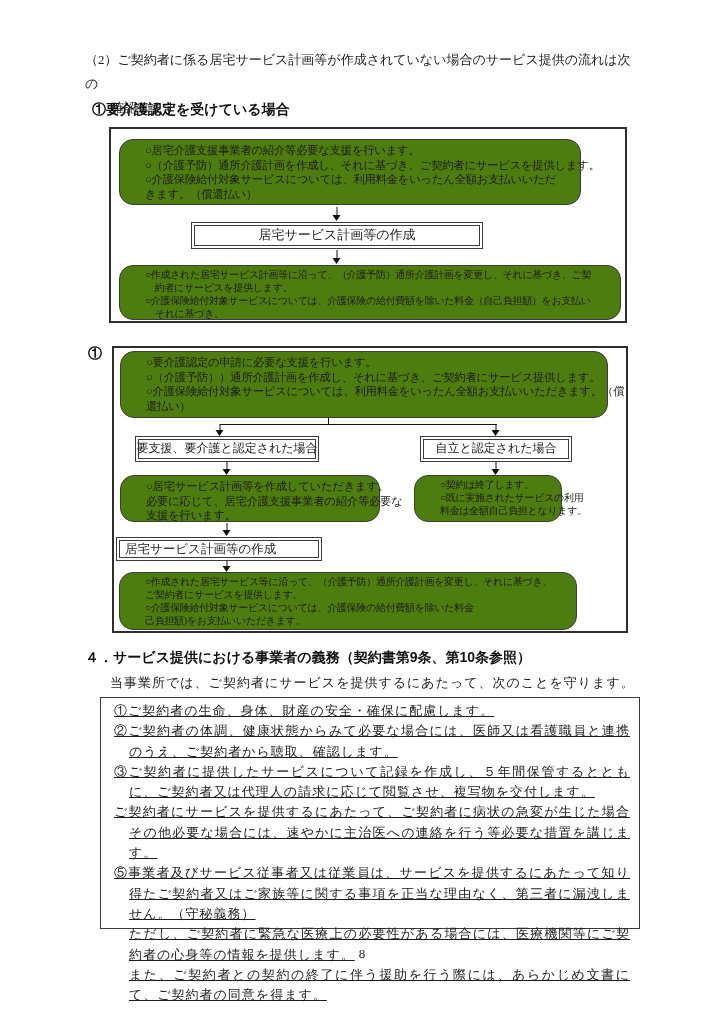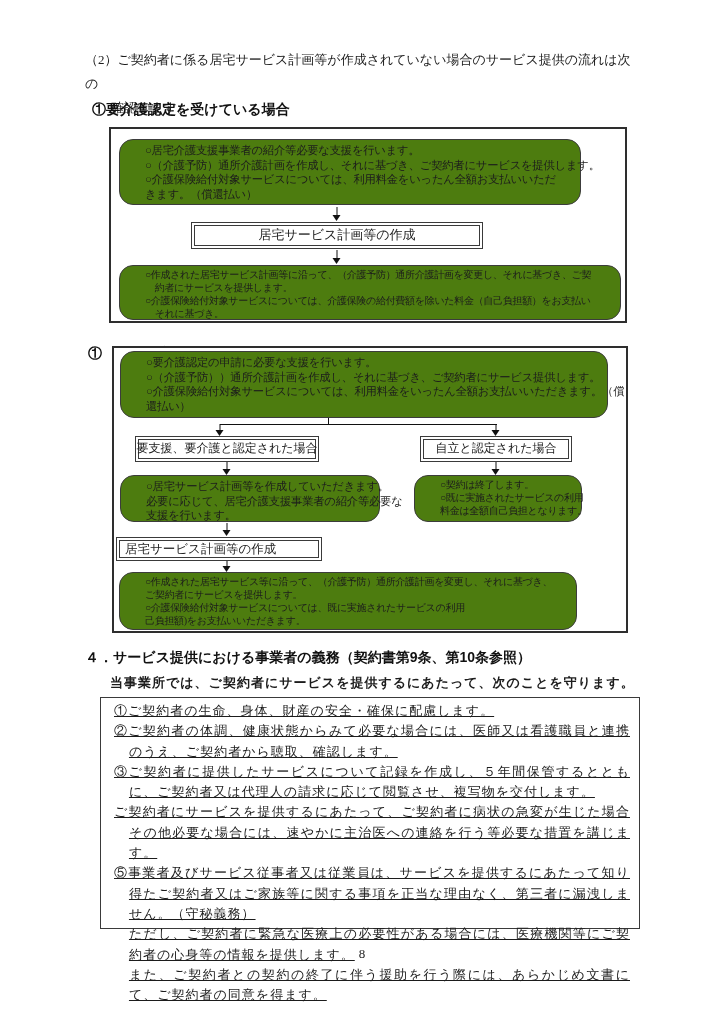--- a/index.html
+++ b/index.html
@@ -139,21 +139,21 @@
     <div class="arr" style="left:382px; top:114px; height:13px;">
         <div class="stem"></div>
         <div class="head"></div>
       </div>
 
     <div class="rbox" style="left:6px; top:127px; width:260px; height:47px;">
       <div class="ln">○居宅サービス計画等を作成していただきます。</div>
       <div class="ln">必要に応じて、居宅介護支援事業者の紹介等必要な</div>
       <div class="ln">支援を行います。</div>
     </div>
-    <div class="rbox small" style="left:300px; top:127px; width:168px; height:47px;">
+    <div class="rbox small" style="left:300px; top:127px; width:148px; height:47px;">
       <div class="ln">○契約は終了します。</div>
       <div class="ln">○既に実施されたサービスの利用</div>
       <div class="ln">料金は全額自己負担となります。</div>
     </div>
 
     <div class="arr" style="left:113px; top:175px; height:13px;">
         <div class="stem"></div>
         <div class="head"></div>
       </div>
 
@@ -162,27 +162,27 @@
     </div>
 
     <div class="arr" style="left:113px; top:213px; height:11px;">
         <div class="stem"></div>
         <div class="head"></div>
       </div>
 
     <div class="rbox small" style="left:5px; top:224px; width:458px; height:58px;">
       <div class="ln">○作成された居宅サービス等に沿って、（介護予防）通所介護計画を変更し、それに基づき、</div>
       <div class="ln">ご契約者にサービスを提供します。</div>
-      <div class="ln">○介護保険給付対象サービスについては、既に実施されたサービスの利用</div>
+      <div class="ln">○介護保険給付対象サービスについては、介護保険の給付費額を除いた料金</div>
       <div class="ln">己負担額)をお支払いいただきます。</div>
     </div>
   </div>
 
   <div class="h-sans" style="left:85px; top:649px;">４．サービス提供における事業者の義務（契約書第9条、第10条参照）</div>
-  <div class="para" style="left:110px; top:671px; width:530px; letter-spacing:1px;font-weight:bold;">当事業所では、ご契約者にサービスを提供するにあたって、次のことを守ります。</div>
+  <div class="para" style="left:110px; top:671px; width:530px; letter-spacing:1px;">当事業所では、ご契約者にサービスを提供するにあたって、次のことを守ります。</div>
 
   <div class="obox" style="left:100px; top:697px; width:540px; height:232px;text-decoration:underline;">
     <div class="item">①ご契約者の生命、身体、財産の安全・確保に配慮します。</div>
     <div class="item">②ご契約者の体調、健康状態からみて必要な場合には、医師又は看護職員と連携のうえ、ご契約者から聴取、確認します。</div>
     <div class="item">③ご契約者に提供したサービスについて記録を作成し、５年間保管するとともに、ご契約者又は代理人の請求に応じて閲覧させ、複写物を交付します。</div>
     <div class="item">ご契約者にサービスを提供するにあたって、ご契約者に病状の急変が生じた場合その他必要な場合には、速やかに主治医への連絡を行う等必要な措置を講じます。</div>
     <div class="item">⑤事業者及びサービス従事者又は従業員は、サービスを提供するにあたって知り得たご契約者又はご家族等に関する事項を正当な理由なく、第三者に漏洩しません。（守秘義務）</div>
     <div class="sub">ただし、ご契約者に緊急な医療上の必要性がある場合には、医療機関等にご契約者の心身等の情報を提供します。</div>
     <div class="sub">また、ご契約者との契約の終了に伴う援助を行う際には、あらかじめ文書にて、ご契約者の同意を得ます。</div>
   </div>

